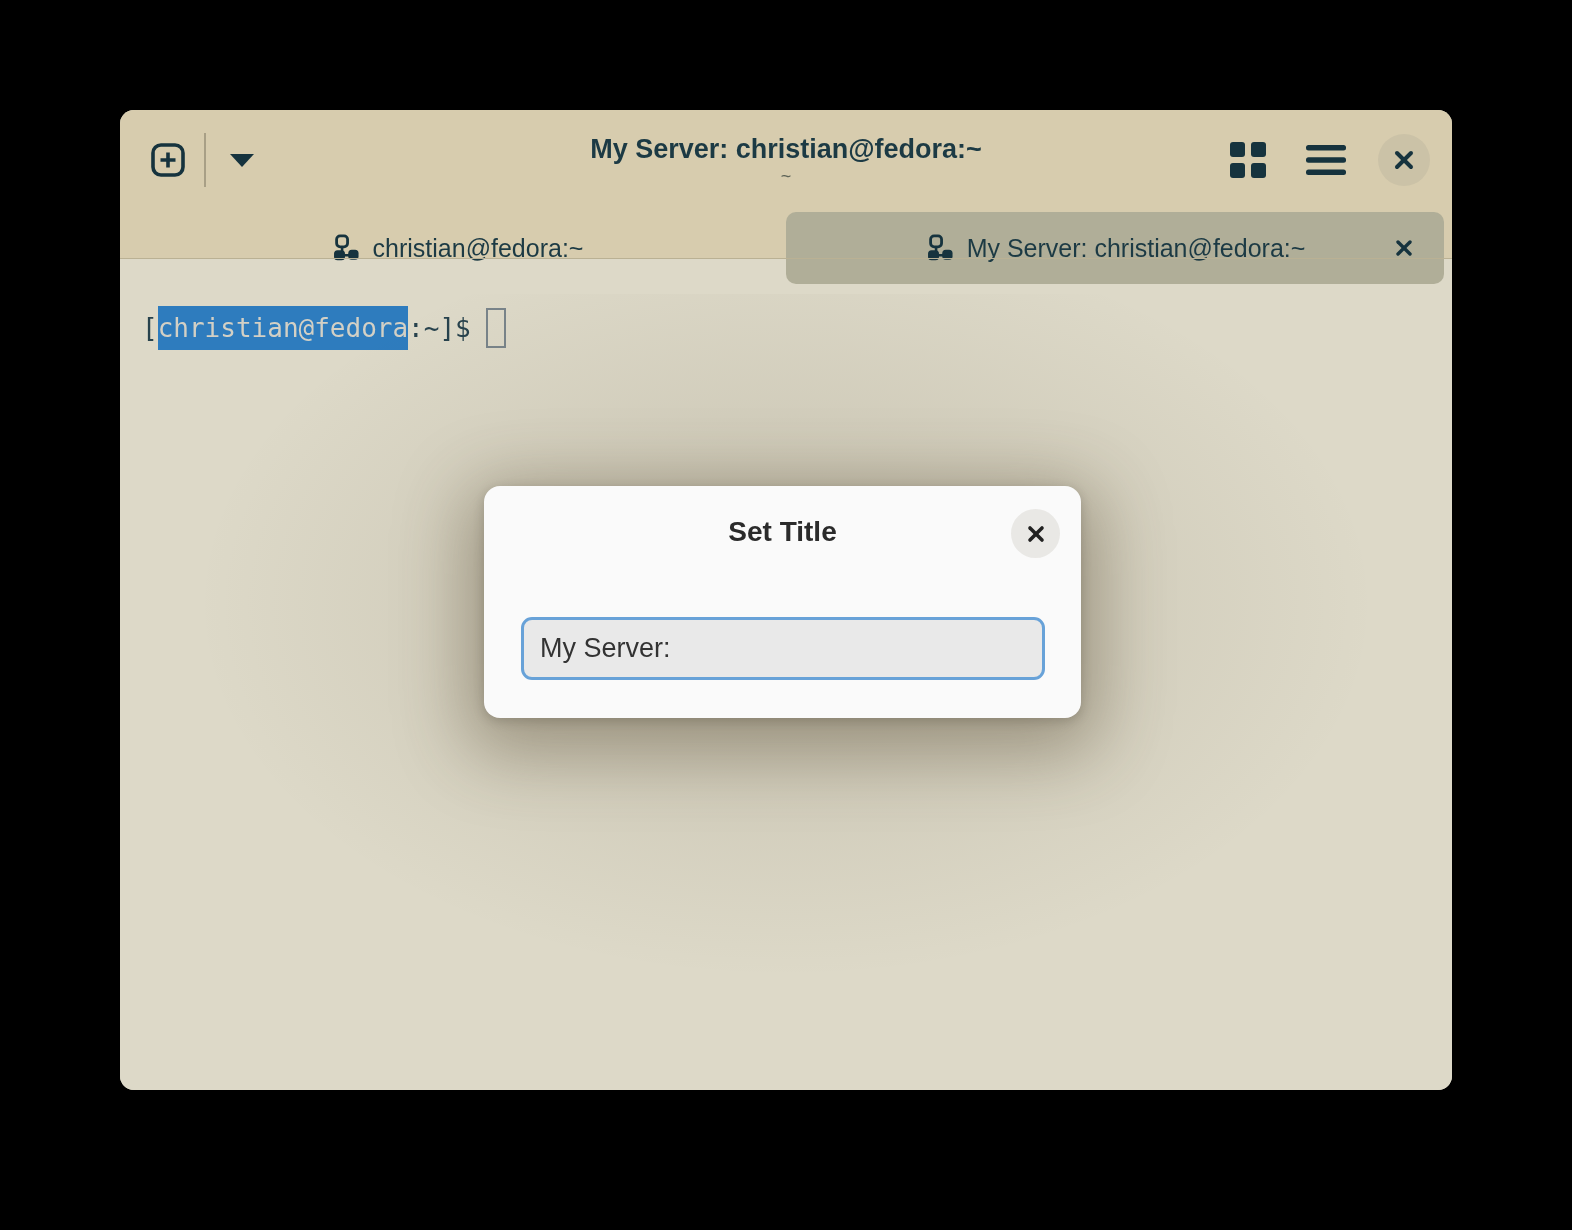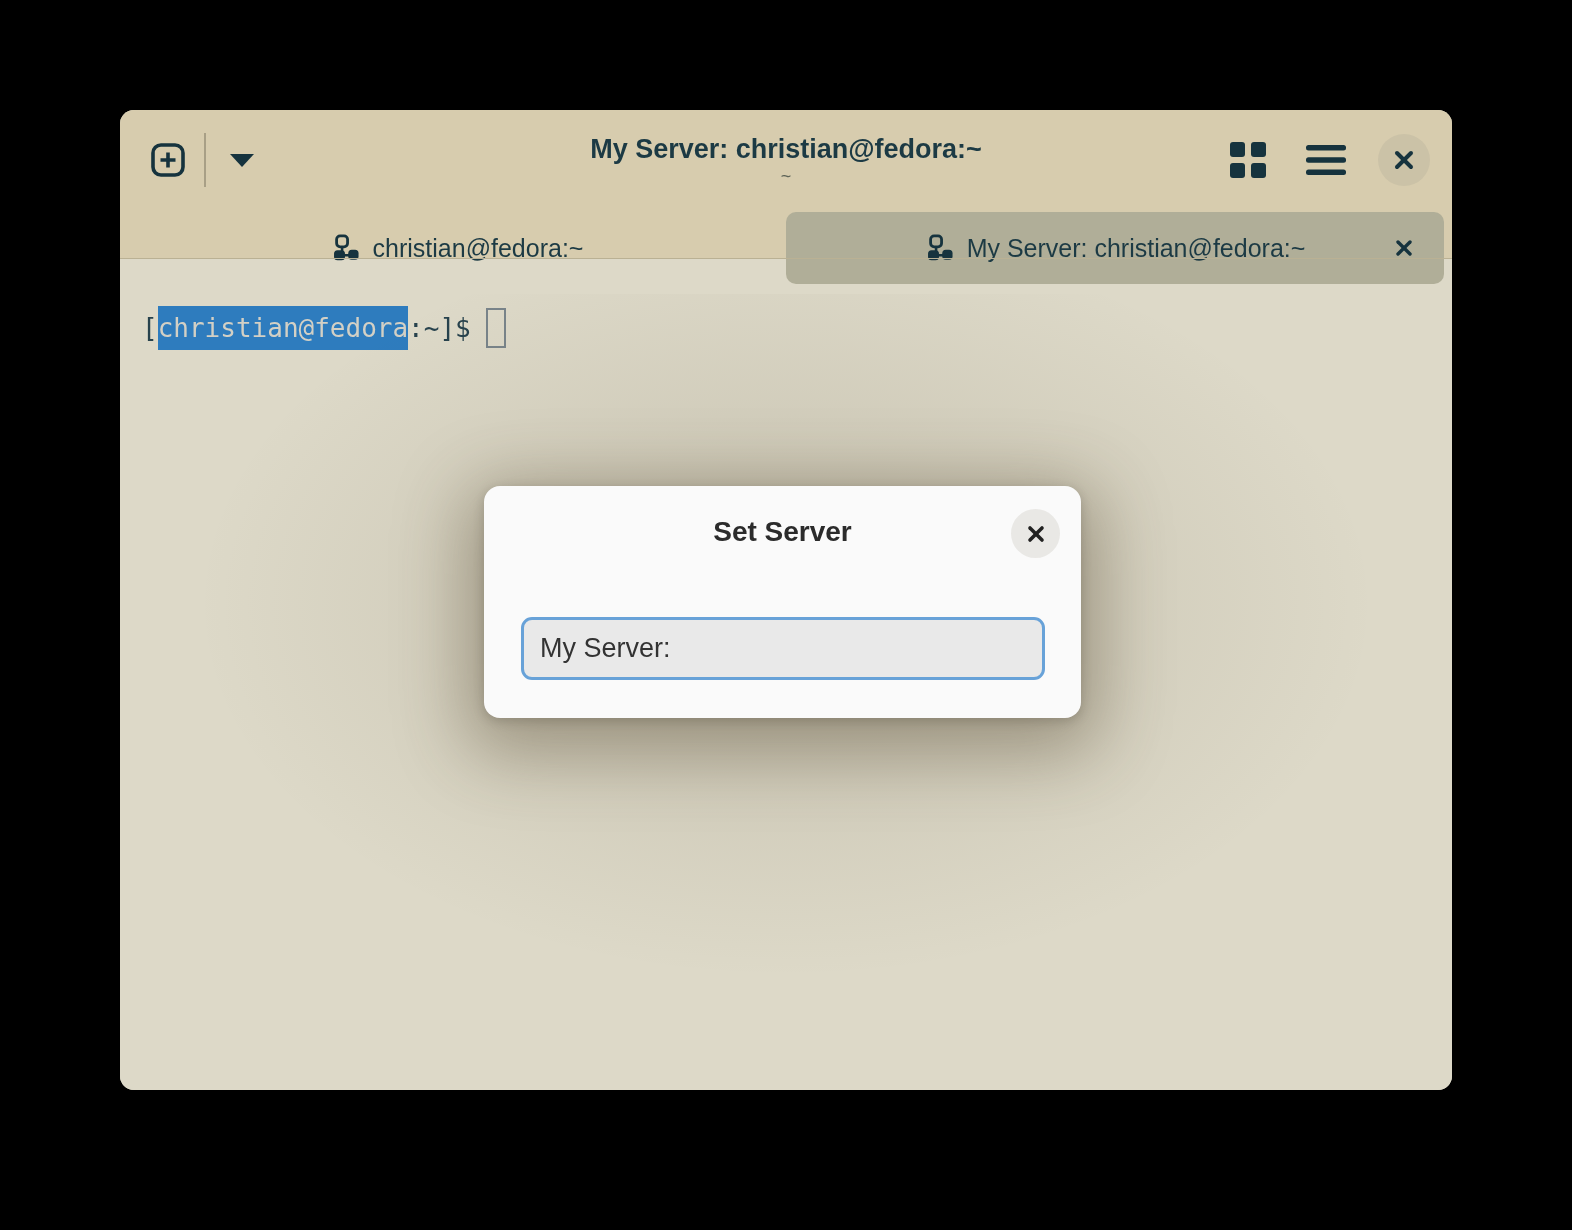--- a/index.html
+++ b/index.html
@@ -231,21 +231,21 @@
     <div class="header-sep"></div>
   </div>
 
   <div class="terminal">
     <div class="prompt"><span>[</span><span class="sel">christian@fedora</span><span>:~]$</span><span class="cursor"></span></div>
     <div class="backdrop-shadow"></div>
   </div>
 </div>
 
 <div class="dialog">
-  <div class="dialog-title">Set Server</div>
+  <div class="dialog-title">Set Title</div>
   <button class="dialog-close">
     <span style="display:flex;">
       <svg width="22" height="22" viewBox="0 0 22 22">
         <line x1="5" y1="5" x2="17" y2="17" stroke="currentColor" stroke-width="3.6" stroke-linecap="round"></line>
         <line x1="17" y1="5" x2="5" y2="17" stroke="currentColor" stroke-width="3.6" stroke-linecap="round"></line>
       </svg>
     </span>
   </button>
   <input class="dialog-input" type="text" value="My Server:" style="">
 </div>

